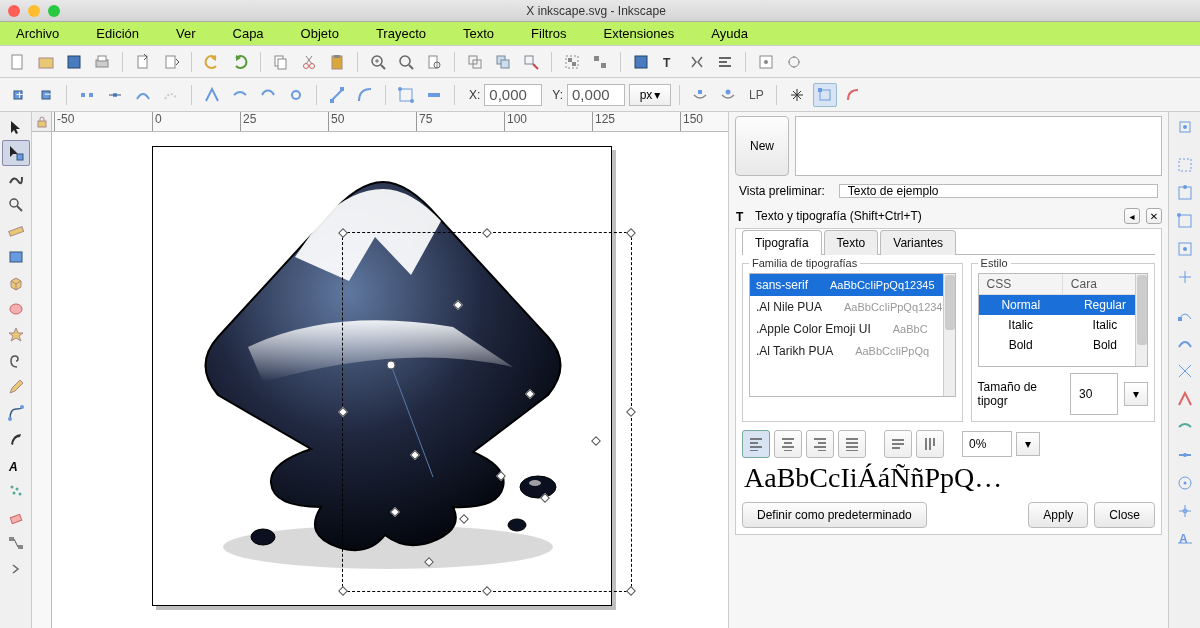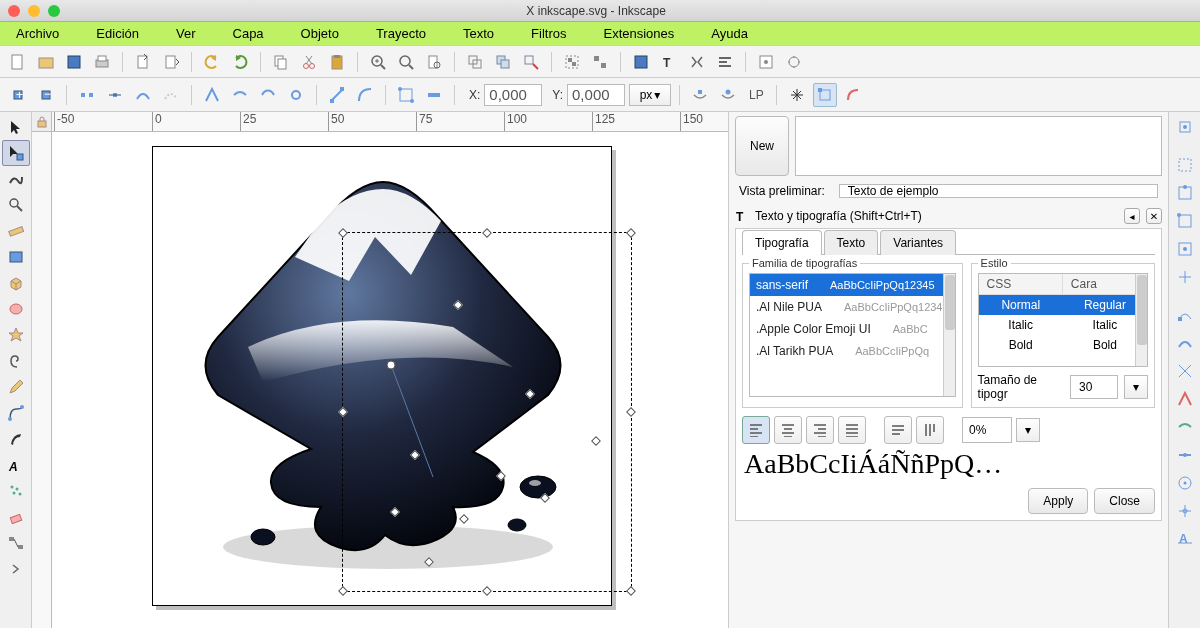--- a/index.html
+++ b/index.html
@@ -52,21 +52,21 @@
 .font-item .sample { color:#999; font-size:11px; }
 .font-item.sel { background:#1a6fd8; color:#fff; }
 .font-item.sel .name, .font-item.sel .sample { color:#fff; }
 .style-table { border:1px solid #bbb; background:#fff; height:94px; font-size:12px; }
 .style-table .hdr { display:flex; background:#f4f4f4; border-bottom:1px solid #ddd; }
 .style-table .hdr div { padding:3px 8px; flex:1; color:#555; border-right:1px solid #ddd; }
 .style-table .row { display:flex;text-align:center; }
 .style-table .row div { padding:3px 8px; flex:1; }
 .style-table .row.sel { background:#1a6fd8; color:#fff; }
 .size-row { display:flex; align-items:center; gap:6px; margin-top:6px; }
-.size-input { width:48px; height:24px; border:1px solid #bbb; text-align:left; padding:0 8px; background:#fff; }
+.size-input { width:48px; height:42px; border:1px solid #bbb; text-align:left; padding:0 8px; background:#fff; }
 .dropdown-btn { width:24px; height:24px; border:1px solid #bbb; background:linear-gradient(#fff,#eee); display:flex; align-items:center; justify-content:center; }
 .align-row { display:flex; gap:4px; margin-top:8px; align-items:center; }
 .align-btn { width:28px; height:28px; border:1px solid #bbb; background:linear-gradient(#fdfdfd,#eee); border-radius:3px; display:flex; align-items:center; justify-content:center; }
 .align-btn.sel { background:#d8e4f4; border-color:#7a9; }
 .spacing-input { width:50px; height:26px; border:1px solid #bbb; background:#fff; padding:0 6px; display:flex; align-items:center; }
 .preview-text { font-size:28px; font-family: Georgia, serif; padding:4px 2px 2px 2px; white-space:nowrap; overflow:hidden; }
 .bottom-row { display:flex; gap:6px; margin-top:6px; align-items:center; }
 .scrollbar-stub { position:absolute; right:0; top:0; width:12px; height:100%; background:#eee; border-left:1px solid #ccc; }
 .scrollbar-stub .thumb { position:absolute; left:1px; top:1px; width:10px; height:55px; background:#ccc; border-radius:3px; }
 fieldset { border:1px solid #ccc; padding:4px 6px 6px 6px; }
@@ -706,20 +706,21 @@
           <div style="width:10px"></div>
           <div class="spacing-input">
               <span>0%</span>
             </div>
           <div class="dropdown-btn">▾</div>
         </div>
 
         <div class="preview-text">AaBbCcIiÁáÑñPpQ…</div>
 
         <div class="bottom-row">
+          <button class="btn">Definir como predeterminado</button>
           <div style="flex:1"></div>
           <button class="btn">Apply</button>
           <button class="btn">Close</button>
         </div>
       </div>
     </div>
   </div>
 
   <div class="side-toolbox">
     <div class="toolbtn">

